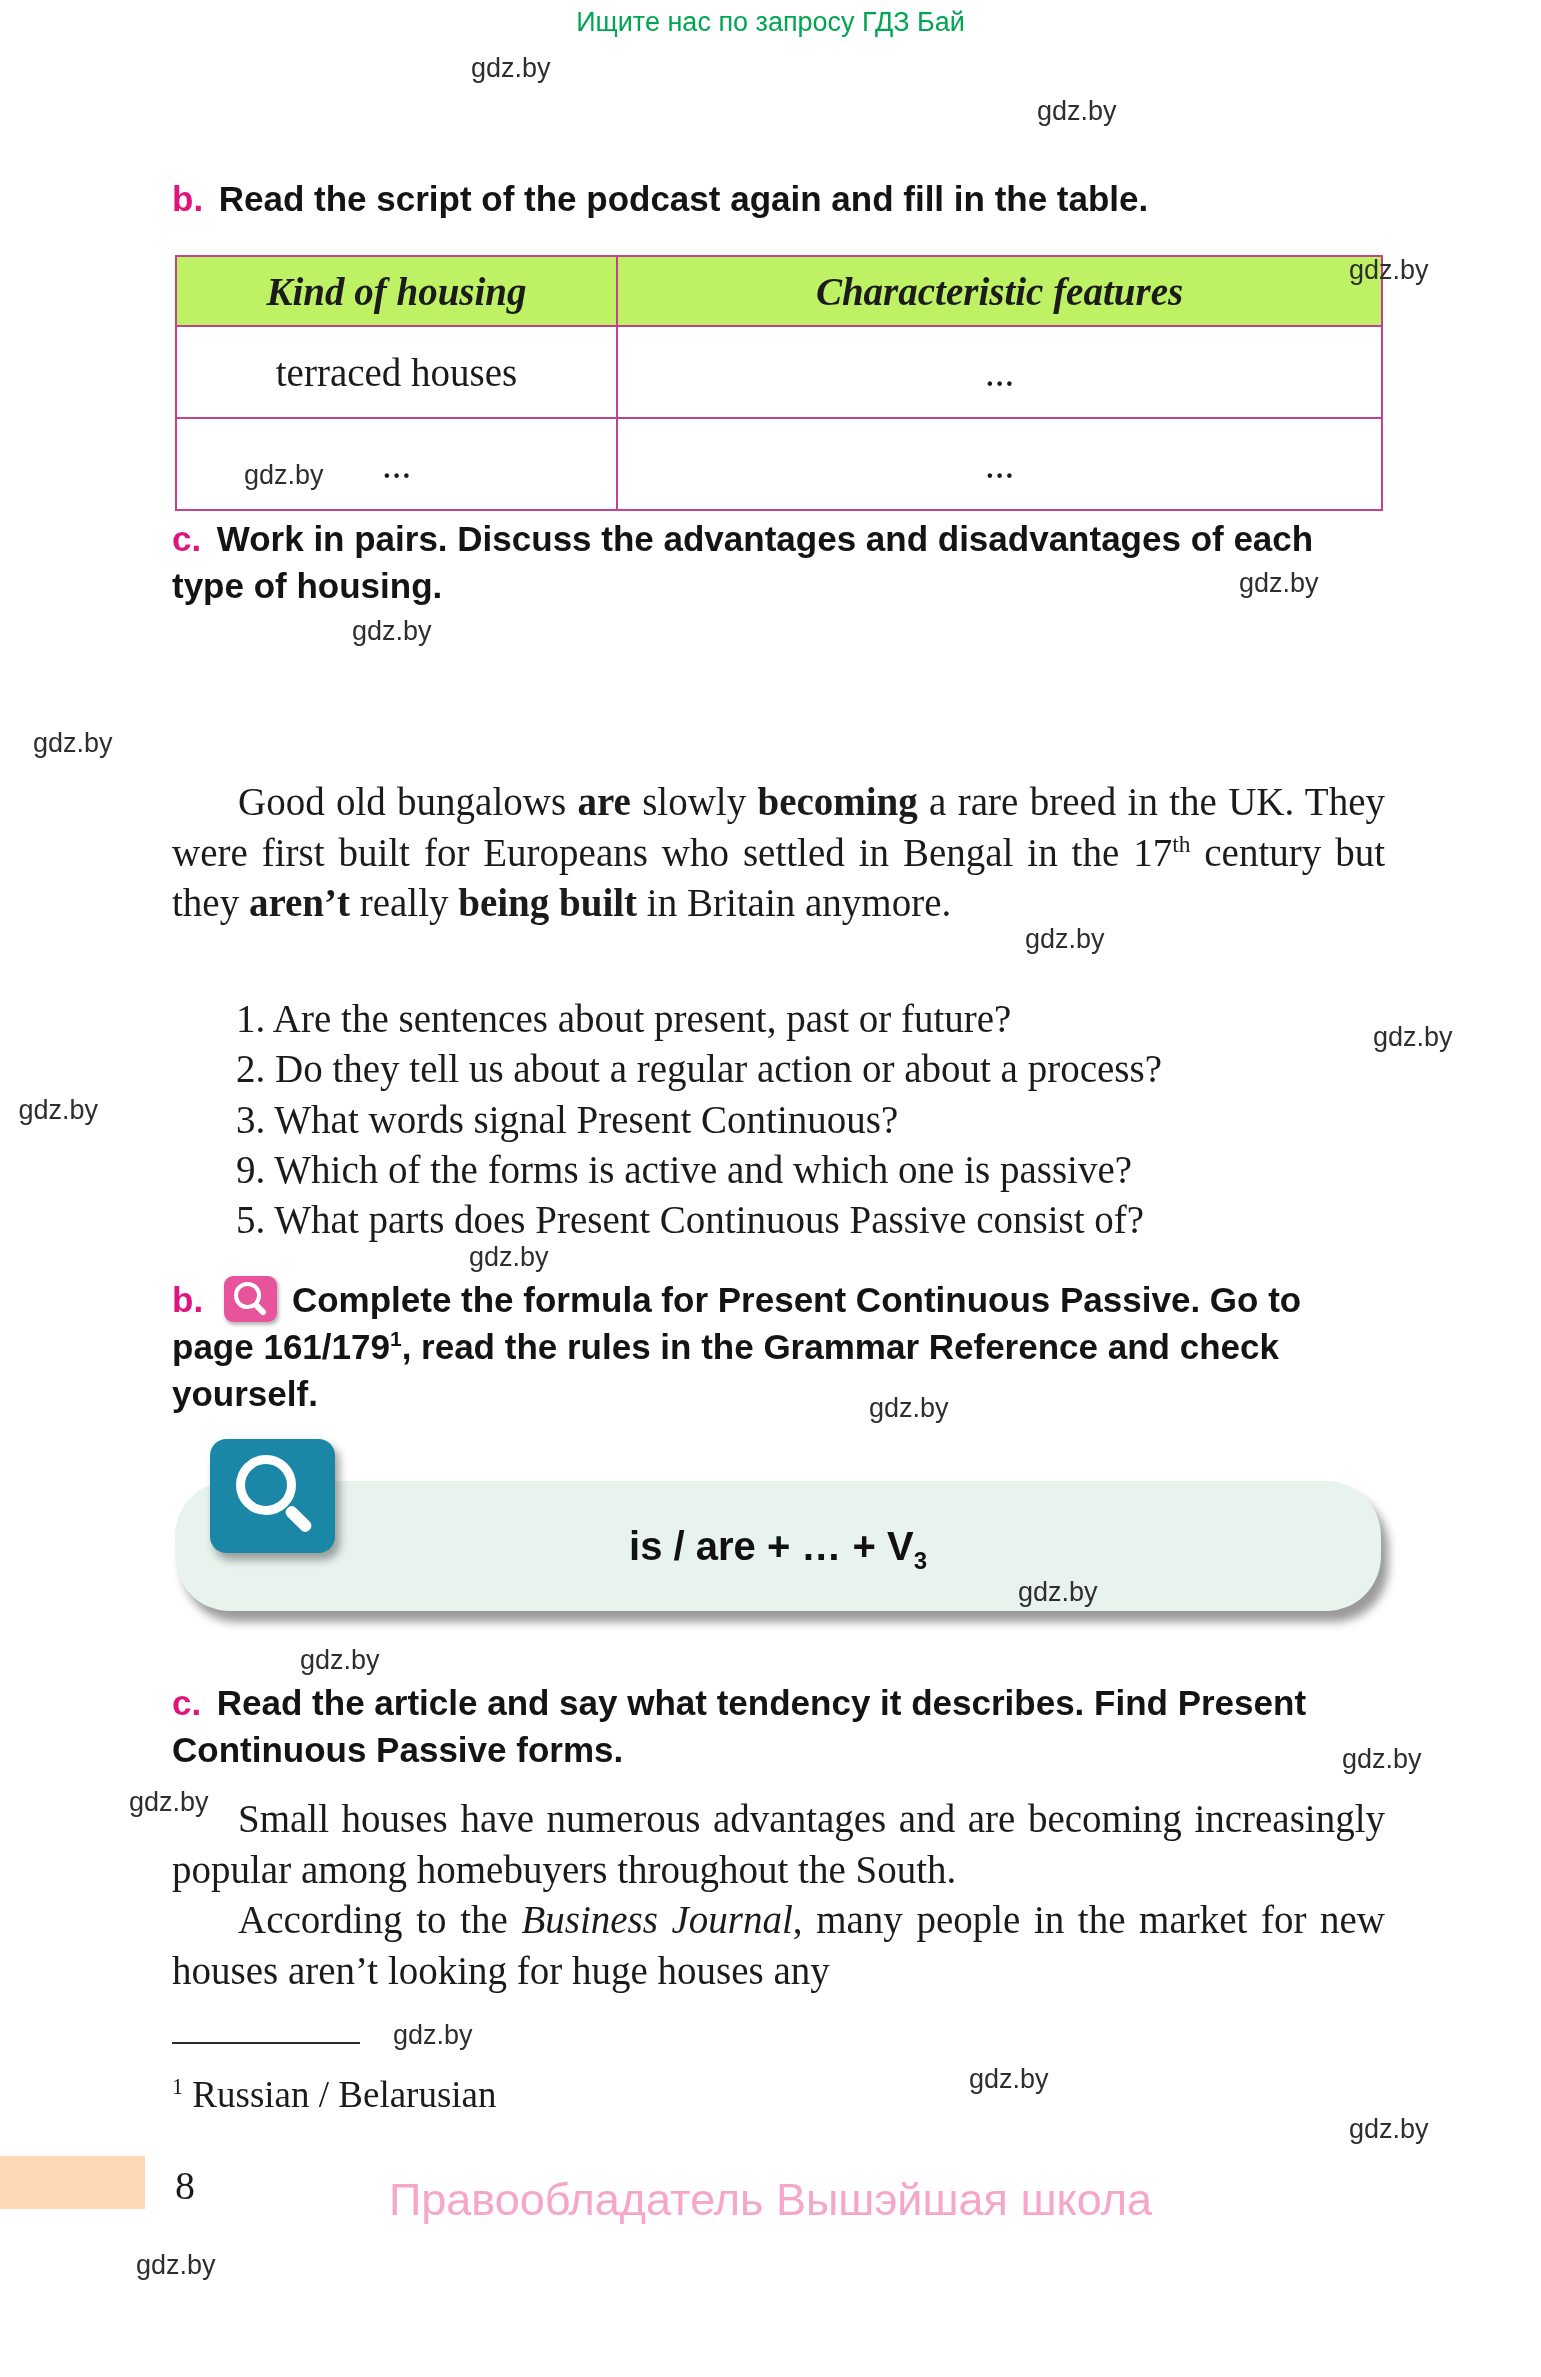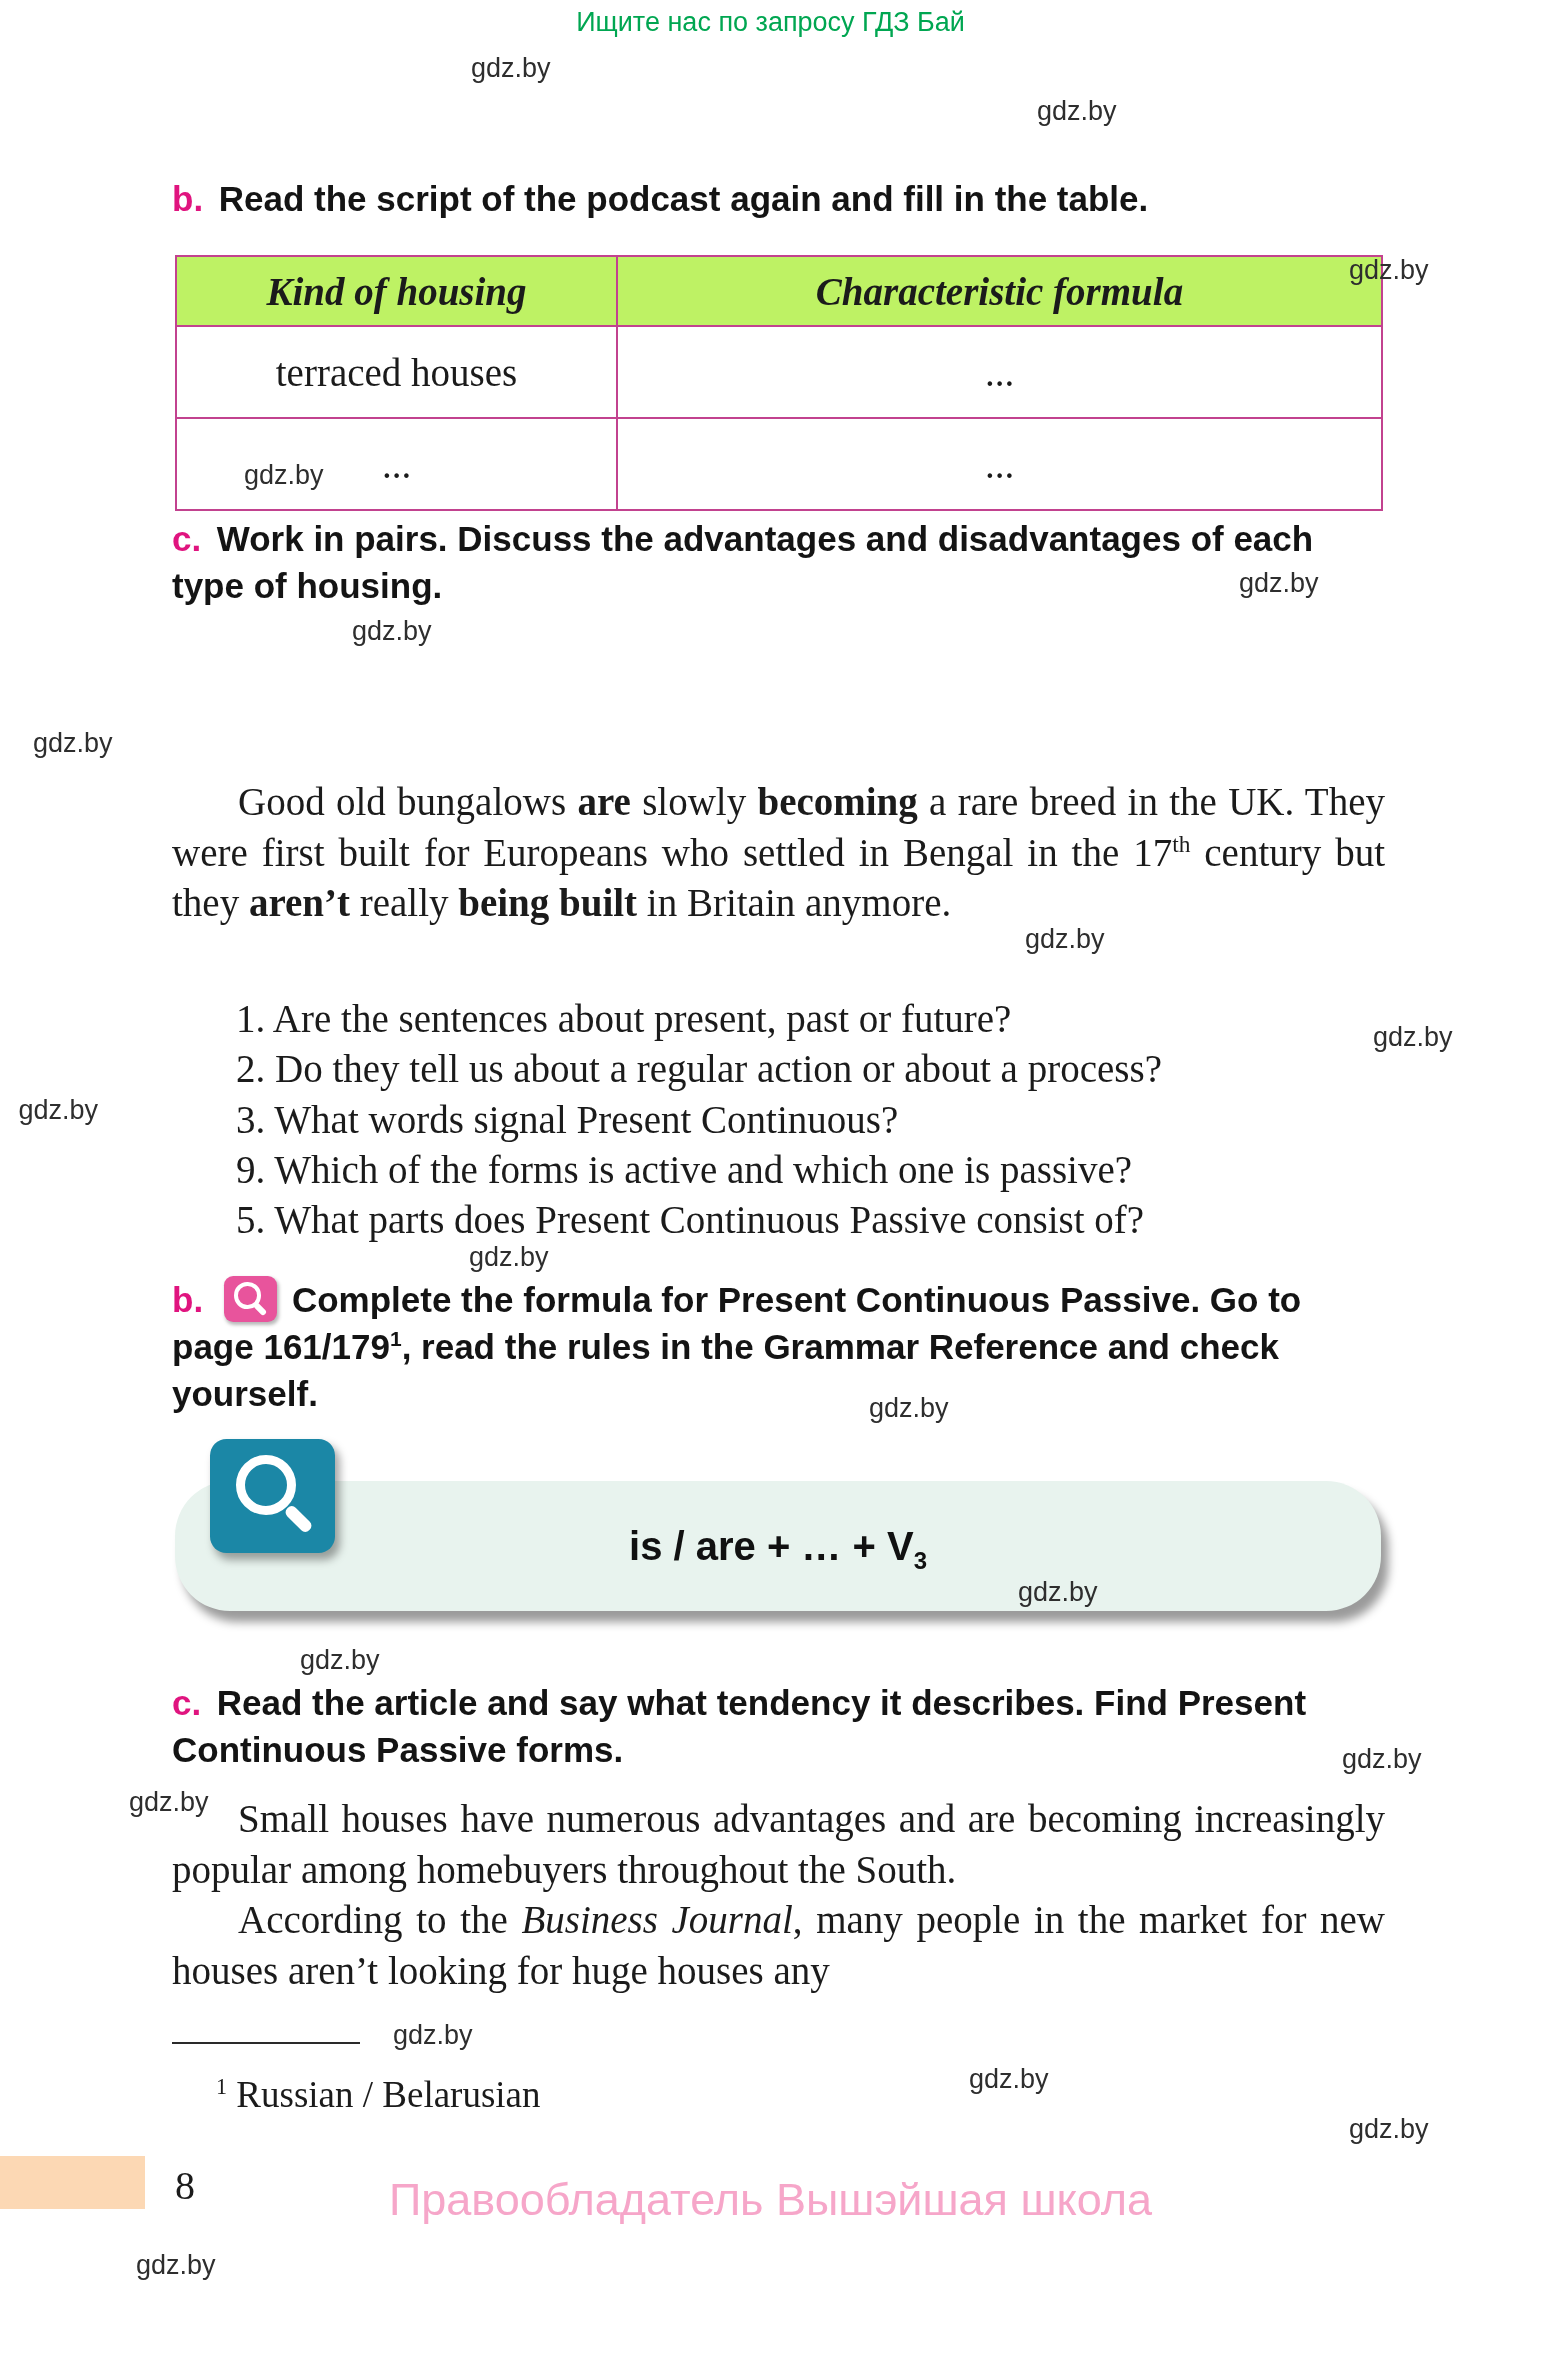--- a/index.html
+++ b/index.html
@@ -71,21 +71,21 @@
     position:absolute; left:175px; top:1481px; width:1206px; height:130px;
     background:#e8f3ee; border-radius:55px; box-shadow:7.4px 11px 9.2px #9b9b9b;
     display:flex; align-items:center; justify-content:center; z-index:2;
   }
   .formula-text {
     font-family:"Liberation Sans", sans-serif; font-weight:700;
     font-size:40px; color:#111111;
   }
   
   .footnote-rule { position:absolute; left:172px; top:2042px; width:188px; border-top:2.8px solid #2a2a2a; }
-  .footnote { position:absolute; left:172px; top:2073px; font-size:37px;margin-left:44px; }
+  .footnote { position:absolute; left:172px; top:2073px; font-size:37px; }
   
   .peach { position:absolute; left:0; top:2156px; width:145px; height:53px; background:#fcd8b4; }
   .page-num { position:absolute; left:175px; top:2162px; font-size:40px; }
   .copyright {
     position:absolute; top:2174px; left:0; width:100%; text-align:center;
     font-family:"Liberation Sans", sans-serif; font-size:45px; color:#f6a6c9;
   }
   sup, sub { font-size:60%; line-height:0; }
   .seg-bold { font-weight:700; }
   .seg-italic { font-style:italic; }
@@ -102,21 +102,21 @@
   </p>
 
   <table class="housing" style="position:absolute; left:175px; top:255px">
     <colgroup>
         <col style="width:441px">
         <col>
       </colgroup>
     <tbody>
         <tr>
       <th>Kind of housing</th>
-      <th>Characteristic formula</th>
+      <th>Characteristic features</th>
     </tr>
     <tr>
       <td>terraced houses</td>
       <td>...</td>
     </tr>
     <tr>
       <td>...</td>
       <td>...</td>
     </tr>
   </tbody>

